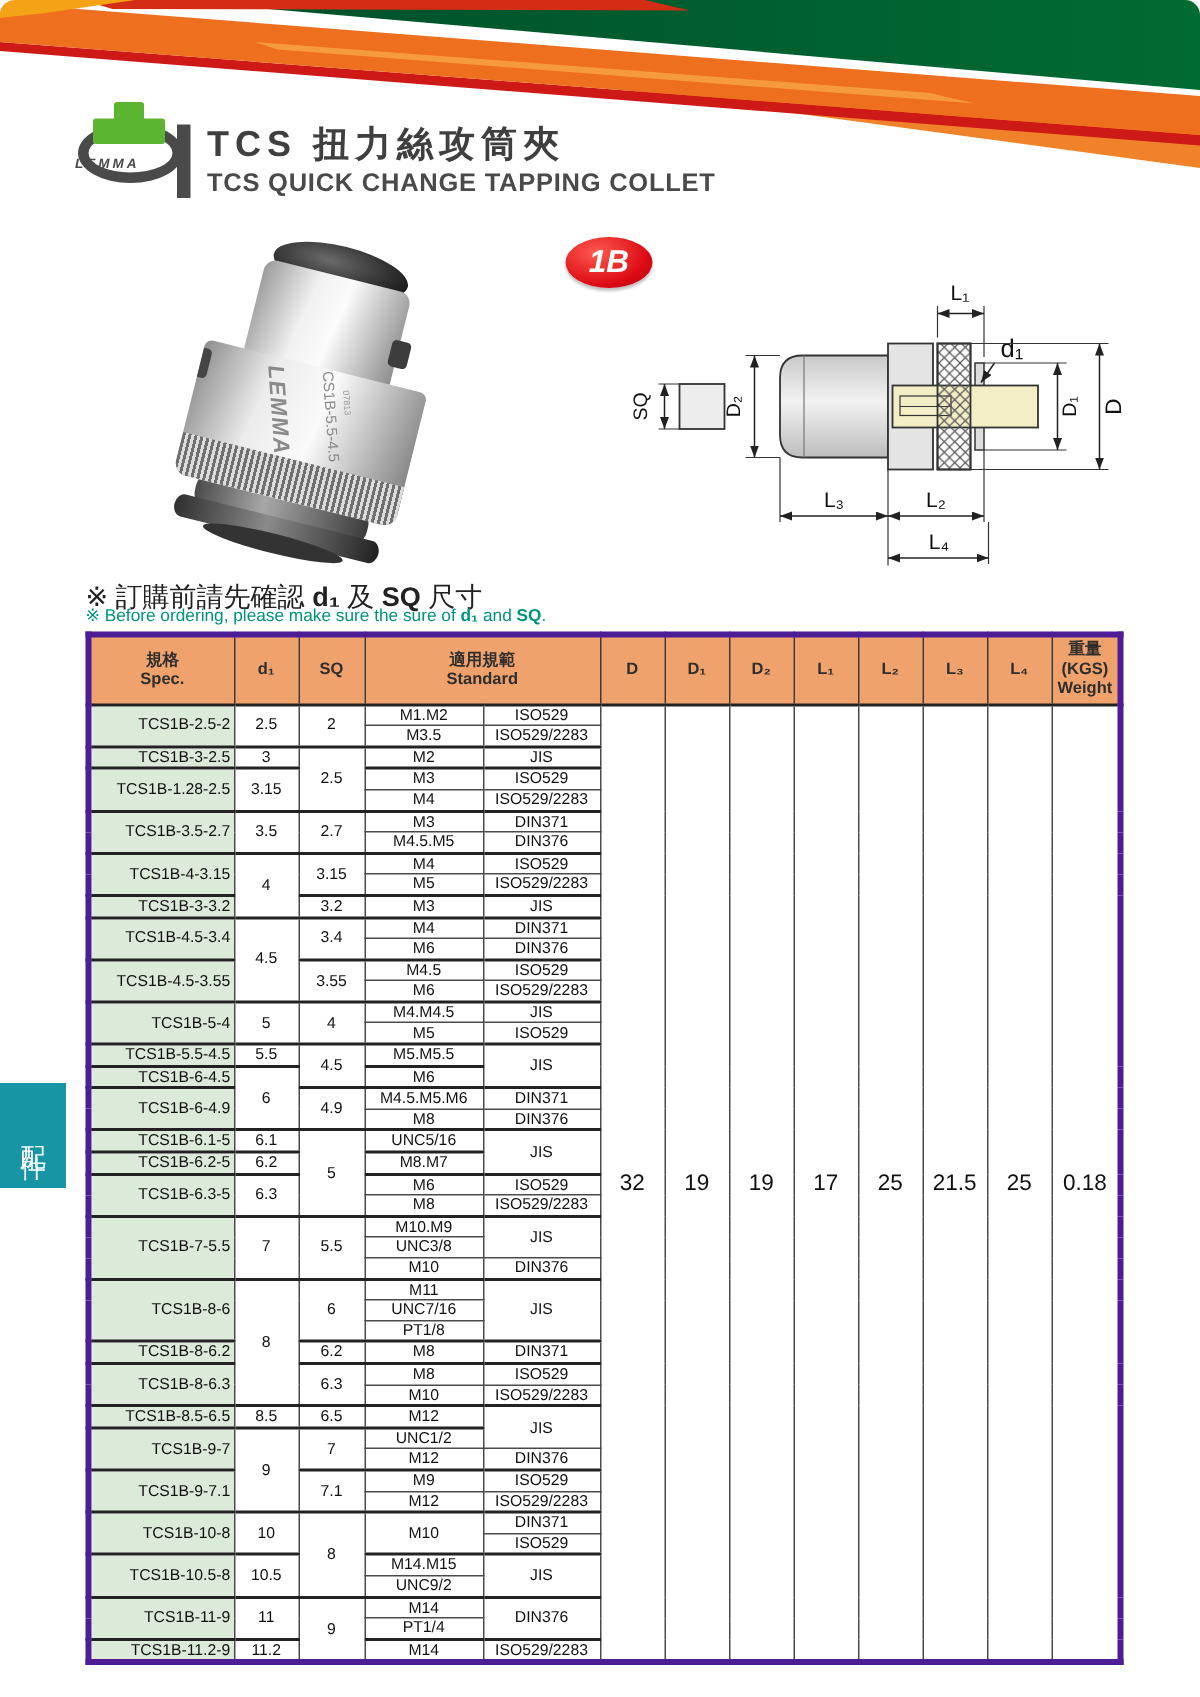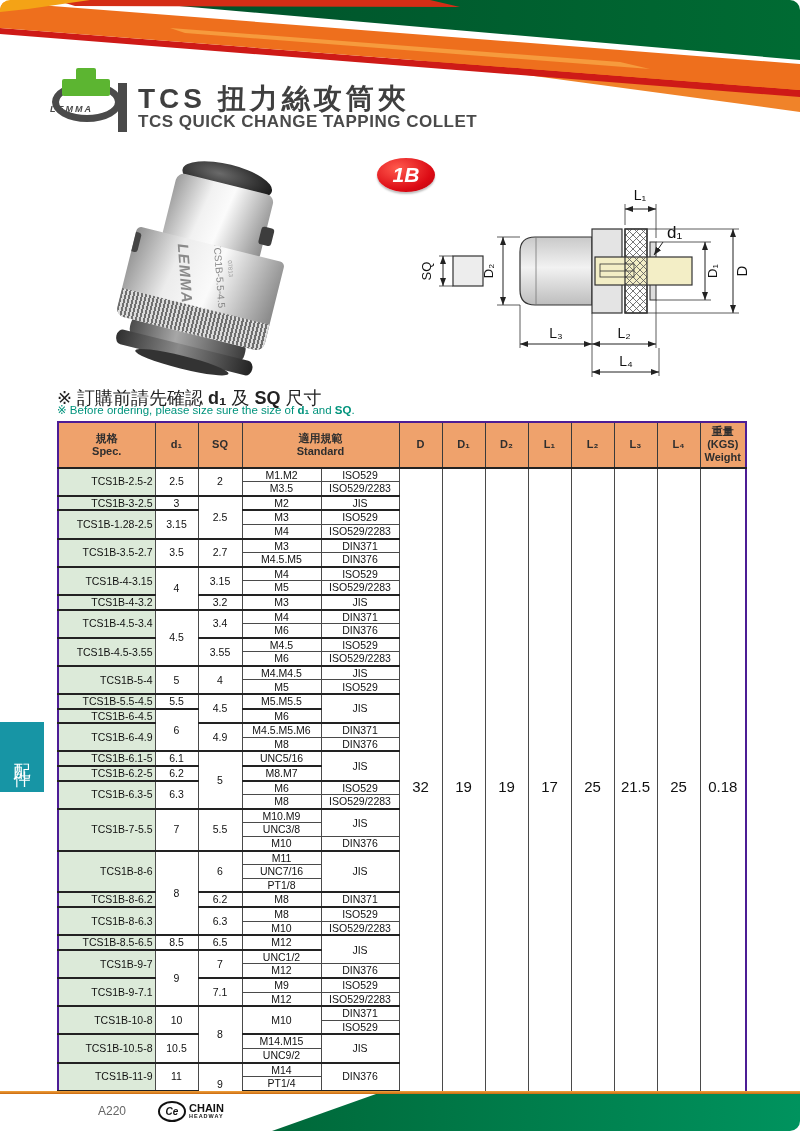--- a/index.html
+++ b/index.html
@@ -11,21 +11,21 @@
   .topband{position:absolute;left:0;top:0;width:800px;height:115px;}
 
   
   .logo{position:absolute;left:50px;top:60px;width:70px;height:56px;}
   .logo .ring{position:absolute;left:2px;top:22px;width:56px;height:26px;border:7px solid #4a4a4a;border-radius:50%;}
   .logo .blk1{position:absolute;left:26px;top:8px;width:20px;height:13px;background:#5cb531;border-radius:2px;}
   .logo .blk2{position:absolute;left:12px;top:19px;width:48px;height:17px;background:#5cb531;border-radius:2px;}
   .logo .brand{position:absolute;left:0px;top:44px;font-size:9px;font-weight:bold;font-style:italic;color:#4a4a4a;letter-spacing:2px;}
   .titleblock{position:absolute;left:118px;top:80px;}
   .titlebar{position:absolute;left:0;top:3px;width:9px;height:49px;background:#4a4a4a;}
-  .title-zh{position:absolute;left:20px;top:0px;font-size:28px;font-weight:bold;color:#3f3f3f;letter-spacing:4px;white-space:nowrap;}
+  .title-zh{position:absolute;left:20px;top:0px;font-size:24px;font-weight:bold;color:#3f3f3f;letter-spacing:4px;white-space:nowrap;}
   .title-en{position:absolute;left:20px;top:32px;font-size:17px;font-weight:bold;color:#4a4a4a;letter-spacing:0.5px;white-space:nowrap;}
 
   
   .photo{position:absolute;left:105px;top:158px;width:230px;height:210px;}
   .collet{position:absolute;left:40px;top:6px;width:160px;transform:rotate(14deg);transform-origin:50% 12%;}
   .cap{margin:0 auto;width:92px;height:32px;background:radial-gradient(ellipse at 40% 35%,#6a6a6a,#1d1d1d 72%);border-radius:50%;}
   .neck{margin:-12px auto 0;width:100px;height:64px;background:linear-gradient(100deg,#9a9a9a,#f1f1f1 35%,#fbfbfb 55%,#8d8d8d);border-radius:8px 8px 3px 3px;position:relative;}
   .neck:after{content:"";position:absolute;right:-8px;top:32px;width:13px;height:18px;background:#3d3d3d;border-radius:3px;}
   .drum{margin:-2px auto 0;width:152px;height:92px;background:linear-gradient(100deg,#8e8e8e,#ececec 30%,#fafafa 55%,#7f7f7f);border-radius:5px 5px 9px 9px;position:relative;overflow:hidden;}
   .drum:after{content:"";position:absolute;left:0;right:0;bottom:0;height:28px;background:repeating-linear-gradient(90deg,#6f6f6f 0 2px,#dcdcdc 2px 4px);}
@@ -47,21 +47,21 @@
   
   .diagram{position:absolute;left:395px;top:172px;width:405px;height:215px;}
 
   
   .note1{position:absolute;left:57px;top:386px;font-size:18px;color:#222;}
   .note2{position:absolute;left:57px;top:403px;font-size:11.5px;color:#00937c;}
   .note1 b,.note2 b{font-weight:bold;}
 
   
   table.spec{position:absolute;left:57px;top:421px;border-collapse:collapse;table-layout:fixed;
-             border:2px solid #4c1d95;}
+             border:4px solid #4c1d95;}
   table.spec th{background:#efa26c;border:1px solid #3a3a3a;font-size:11px;line-height:1.2;
                 padding:2px 0;color:#2e2e2e;font-weight:bold;height:38px;}
   table.spec td{border:1px solid #4a4a4a;font-size:10.5px;line-height:1;padding:0 2px;
                 text-align:center;height:12.6px;color:#111;overflow:hidden;white-space:nowrap;}
   table.spec td.spec{text-align:right;background:#dcead9;padding-left:4px;}
   table.spec tr.g td{border-top-width:2px;border-top-color:#222;}
   table.spec td.dim{font-size:15px;}
 
   
   .sidetab{position:absolute;left:0;top:722px;width:44px;height:70px;background:#1795a5;color:#fff;
@@ -201,21 +201,21 @@
     <text x="161" y="166" font-size="14" fill="#111" text-anchor="middle">L₃</text>
     <line x1="197" y1="172" x2="261" y2="172" stroke="#222" stroke-width="1" marker-start="url(#ahS)" marker-end="url(#ahE)"></line>
     <text x="229" y="166" font-size="14" fill="#111" text-anchor="middle">L₂</text>
 
     <line x1="264" y1="176" x2="264" y2="204" stroke="#333" stroke-width="0.8"></line>
     <line x1="197" y1="200" x2="264" y2="200" stroke="#222" stroke-width="1" marker-start="url(#ahS)" marker-end="url(#ahE)"></line>
     <text x="231" y="194" font-size="14" fill="#111" text-anchor="middle">L₄</text>
   </svg>
 
   <div class="note1"><span>※ 訂購前請先確認 </span><b>d₁</b><span> 及 </span><b>SQ</b><span> 尺寸</span></div>
-  <div class="note2"><span>※ Before ordering, please size sure the size of </span><b>d₁</b><span> and </span><b>SQ</b><span>.</span></div>
+  <div class="note2"><span>※ Before ordering, please make sure the sure of </span><b>d₁</b><span> and </span><b>SQ</b><span>.</span></div>
 
   <table class="spec" id="spec-table">
       <colgroup>
         <col style="width: 97px;">
         <col style="width: 43px;">
         <col style="width: 44px;">
         <col style="width: 79px;">
         <col style="width: 78px;">
         <col style="width: 43px;">
         <col style="width: 43px;">
@@ -323,21 +323,21 @@
           <td class="d1" rowspan="3">4</td>
           <td class="sq" rowspan="2">3.15</td>
           <td class="size">M4</td>
           <td class="std">ISO529</td>
         </tr>
         <tr>
           <td class="size">M5</td>
           <td class="std">ISO529/2283</td>
         </tr>
         <tr class="g">
-          <td class="spec">TCS1B-4-3.2</td>
+          <td class="spec">TCS1B-3-3.2</td>
           <td class="sq">3.2</td>
           <td class="size">M3</td>
           <td class="std">JIS</td>
         </tr>
         <tr class="g">
           <td class="spec" rowspan="2">TCS1B-4.5-3.4</td>
           <td class="d1" rowspan="4">4.5</td>
           <td class="sq" rowspan="2">3.4</td>
           <td class="size">M4</td>
           <td class="std">DIN371</td>
@@ -514,28 +514,14 @@
           <td class="spec">TCS1B-11.2-9</td>
           <td class="d1">11.2</td>
           <td class="size">M14</td>
           <td class="std">ISO529/2283</td>
         </tr>
       </tbody>
     </table>
 
   <div class="sidetab">配件</div>
 
-  <div class="footer">
-    <div class="line"></div>
-    <div class="band">
-      <div class="green"></div>
-      <div class="pageno">A220</div>
-      <div class="flogo">
-        <div class="fl-mark">Ce</div>
-        <div class="fl-text">
-          <div class="fl-t1">CHAIN</div>
-          <div class="fl-t2">HEADWAY</div>
-        </div>
-      </div>
-    </div>
-  </div>
 
 </div>
 
 </body></html>

